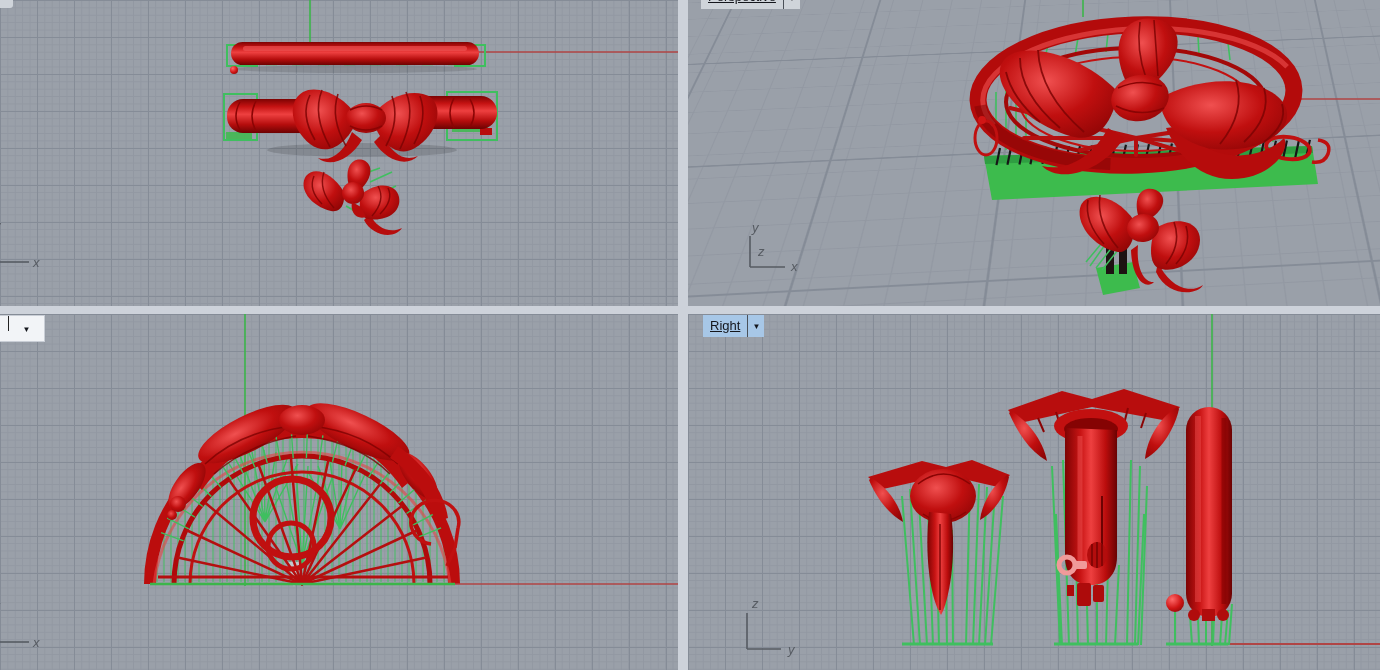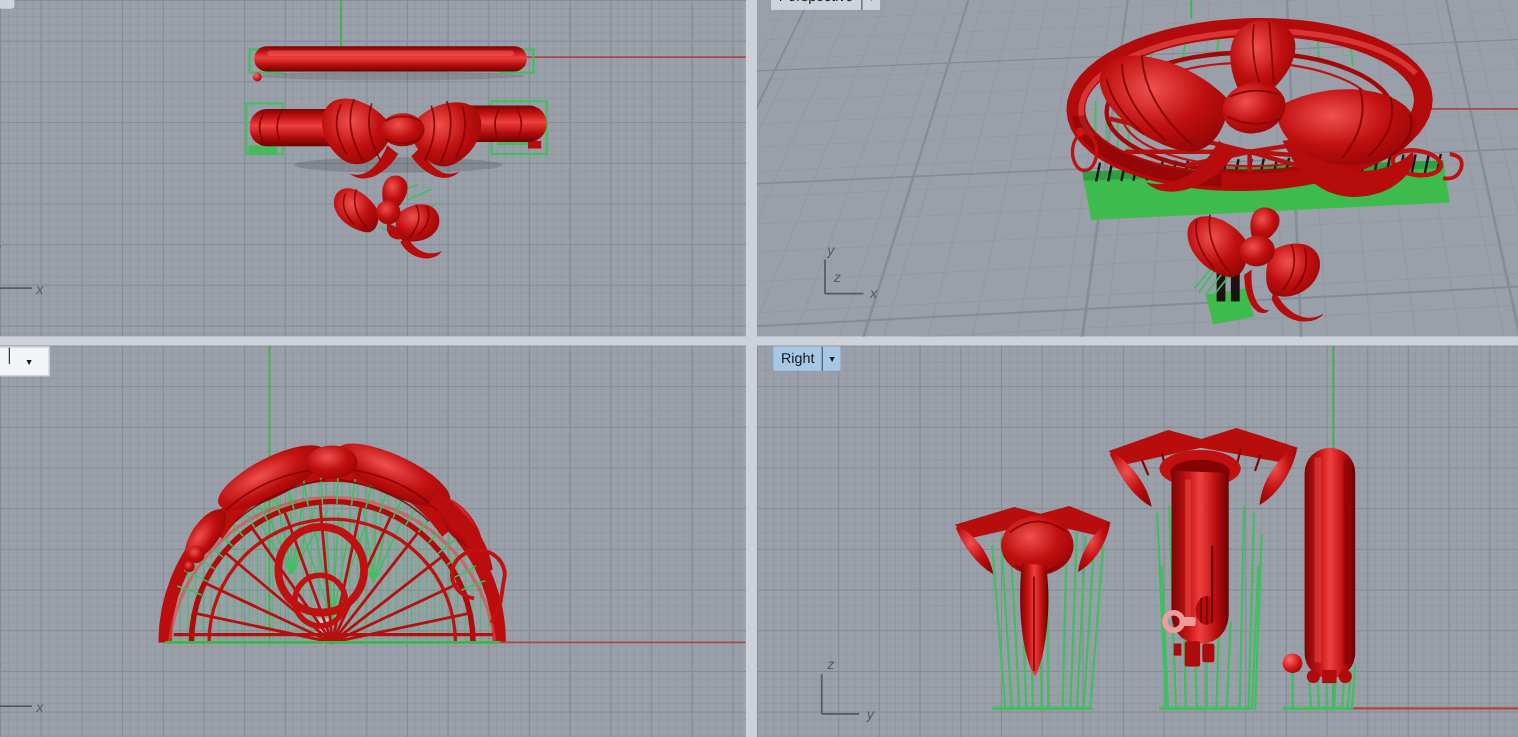--- a/index.html
+++ b/index.html
@@ -31,21 +31,21 @@
     transform:perspective(1200px) rotateX(55deg) rotateZ(-4deg);}
   #vp-top-left{left:0;top:0;width:678px;height:306px;}
   #vp-perspective{left:688px;top:0;width:692px;height:306px;}
   #vp-front{left:0;top:314px;width:678px;height:356px;}
   #vp-right{left:688px;top:314px;width:692px;height:356px;}
   .split-v{position:absolute;left:678px;top:0;width:10px;height:670px;background:var(--divider);}
   .split-h{position:absolute;left:0;top:306px;width:1380px;height:8px;background:var(--divider);}
   .vp svg{position:absolute;left:0;top:0;}
   .tab{position:absolute;display:flex;align-items:center;font-size:13px;color:var(--label_text);
     line-height:20px;user-select:none;cursor:pointer;}
-  .tab .lbl{padding:1px 7px 2px 7px;white-space:nowrap;}
+  .tab .lbl{padding:1px 7px 2px 7px;white-space:nowrap;text-decoration:underline;}
   .tab .sep{width:1px;align-self:stretch;background:#4a5058;}
   .tab .arr{width:16px;text-align:center;font-size:8px;padding-top:2px;}
   #tab-perspective{left:13px;top:0;height:9px;background:var(--inactive_label_bg);overflow:hidden;}
   #tab-perspective .lbl,#tab-perspective .arr{transform:translateY(-7px);}
   #tab-right{left:15px;top:1px;height:22px;background:var(--active_label_bg);}
   #tab-front-stub{left:0;top:1px;height:25px;width:44px;background:#f2f4f7;display:flex;
     align-items:center;border:1px solid #c9ced6;border-left:none;}
   #tab-front-stub .sep{margin-left:8px;height:15px;background:#222;}
   #tab-front-stub .arr{flex:1;}
   #corner-stub{position:absolute;left:0;top:0;width:13px;height:8px;background:var(--inactive_label_bg);

